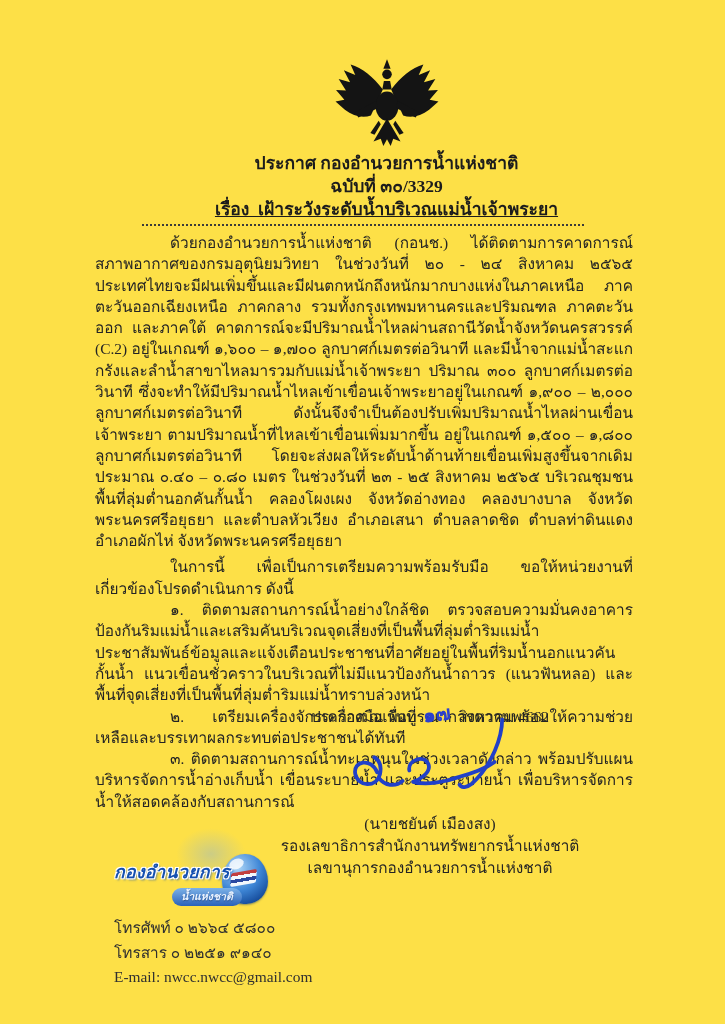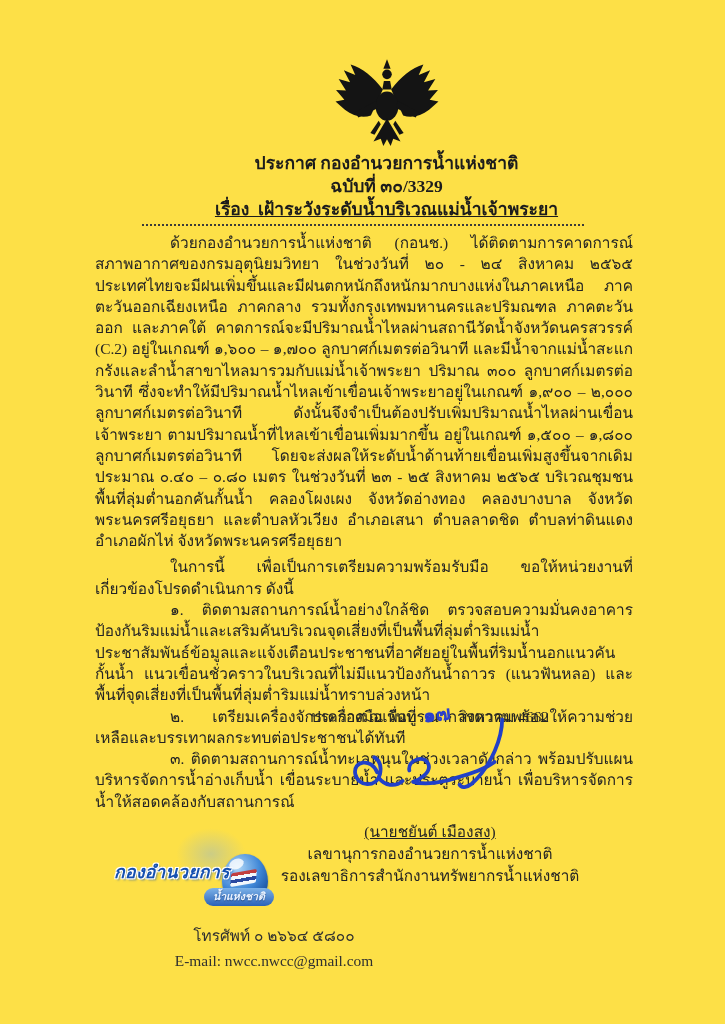--- a/index.html
+++ b/index.html
@@ -50,21 +50,21 @@
   .hand-day{
     display:inline-block;
     color:#2a3fd0;
     font-size:20px;font-weight:bold;
     transform:rotate(-6deg) translateY(-1px);
     margin:0 7px;
     font-family:"DejaVu Sans",sans-serif;
   }
   .signature{height:78px;margin-top:-2px;position:relative;}
   .signature svg{position:absolute;left:108px;top:-16px;width:180px;height:96px;}
-  .signer-name{margin-top:14px;line-height:22px;text-decoration:underline;}
+  .signer-name{margin-top:6px;line-height:22px;}
   .signer-title{line-height:22px;}
   
   .footer{position:absolute;left:114px;top:850px;width:320px;}
   .logo{position:relative;width:170px;height:58px;}
   .logo-swirl{
     position:absolute;left:62px;top:-22px;width:70px;height:52px;
     background:radial-gradient(ellipse at center, rgba(130,175,225,0.40), rgba(255,255,255,0) 70%);
   }
   .logo-globe{
     position:absolute;left:108px;top:4px;width:46px;height:50px;
@@ -87,30 +87,30 @@
   .logo-main{
     display:block;
     font-family:"Liberation Sans","DejaVu Sans",sans-serif;
     font-weight:bold;font-style:italic;
     font-size:17.5px;letter-spacing:.4px;
     color:#1550b0;
     text-shadow:1px 1px 0 #fff,-1px -1px 0 #fff,1px -1px 0 #fff,-1px 1px 0 #fff,2px 2px 2px rgba(21,80,176,.55);
     white-space:nowrap;
   }
   .logo-sub{
-    display:inline-block;margin-left:90px;margin-top:-1px;
+    display:inline-block;margin-left:58px;margin-top:-1px;
     font-family:"Liberation Sans","DejaVu Sans",sans-serif;
     font-size:10.5px;font-weight:bold;font-style:italic;
     color:#eaf3ff;
     background:linear-gradient(#7cb2e8,#2a62b8);
     padding:0 9px 1px;border-radius:9px;
     text-shadow:0 1px 1px rgba(0,30,80,.5);
     white-space:nowrap;
   }
-  .contact{margin-top:16px;font-size:15.4px;line-height:24.5px;color:#303030;text-align:center;}
+  .contact{margin-top:8px;font-size:15.4px;line-height:24.5px;color:#303030;}
   .contact div{white-space:nowrap;}
 </style>
 </head>
 <body>
 
 <div class="page">
 
   <div class="emblem">
     <svg viewBox="0 0 100 88" xmlns="http://www.w3.org/2000/svg" aria-hidden="true">
       <g fill="#141414">
@@ -152,35 +152,36 @@
       <svg viewBox="0 0 190 100" xmlns="http://www.w3.org/2000/svg" aria-hidden="true">
         <g fill="none" stroke="#2140c8" stroke-width="4" stroke-linecap="round" stroke-linejoin="round">
           <path d="M36,62 C30,46 10,50 13,64 C16,77 35,79 39,64 C41,55 38,49 33,46"></path>
           <path d="M38,68 C44,76 55,78 63,71"></path>
           <path d="M70,60 C68,49 85,43 90,53 C94,62 80,70 74,72 C88,76 108,72 122,67 C140,62 152,57 160,51"></path>
           <path d="M168,6 C168,24 158,54 136,74 C131,78 125,79 123,75"></path>
         </g>
       </svg>
     </div>
     <div class="signer-name">(นายชยันต์ เมืองสง)</div>
+    <div class="signer-title">รองเลขาธิการสำนักงานทรัพยากรน้ำแห่งชาติ</div>
     <div class="signer-title">เลขานุการกองอำนวยการน้ำแห่งชาติ</div>
-    <div class="signer-title">รองเลขาธิการสำนักงานทรัพยากรน้ำแห่งชาติ</div>
   </div>
 
   <div class="footer">
     <div class="logo">
       <div class="logo-swirl"></div>
       <div class="logo-globe">
         <span class="globe-shine"></span>
         <span class="globe-flag"></span>
       </div>
       <div class="logo-words">
         <span class="logo-main">กองอำนวยการ</span>
         <span class="logo-sub">น้ำแห่งชาติ</span>
       </div>
     </div>
     <div class="contact">
       <div>โทรศัพท์ ๐ ๒๖๖๔ ๕๘๐๐</div>
+      <div>โทรสาร ๐ ๒๒๕๑ ๙๑๔๐</div>
       <div>E-mail: nwcc.nwcc@gmail.com</div>
     </div>
   </div>
 
 </div>
 
 </body></html>

